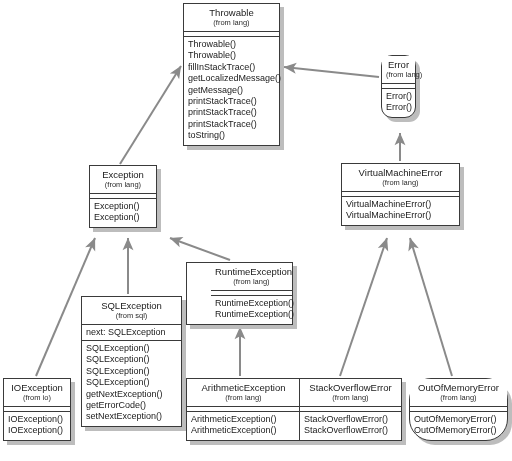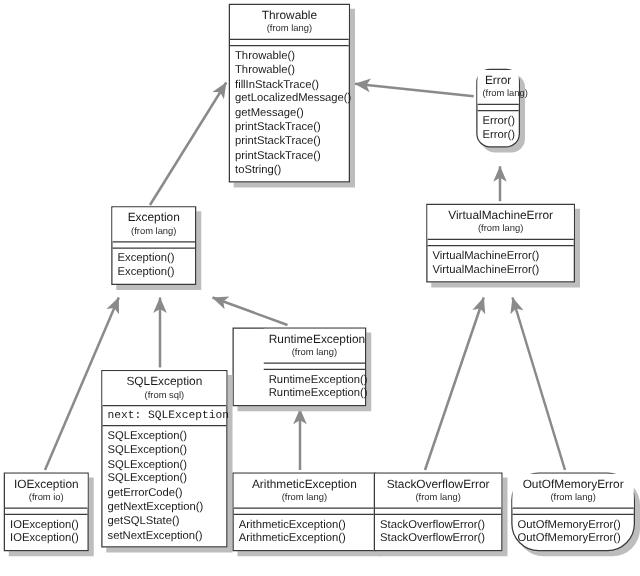--- a/index.html
+++ b/index.html
@@ -40,21 +40,20 @@
   }
   .uml .cpkg{
     font-size:7.5px;
     line-height:10px;
     color:#2b2b2b;
     white-space:nowrap;
   }
   .uml .attrs{
     border-bottom:1px solid #3a3a3a;
     padding:1px 4px 2px;
-    font-family:Liberation Mono, monospace;
   }
   .uml .attrs.empty{padding:0;height:4px;}
   .uml .ops{padding:2px 4px 3px;}
   .uml .row{
     font-size:9px;
     line-height:11.4px;
     color:#1a1a1a;
     white-space:nowrap;
   }
   .uml .attrs .row{font-size:9px;line-height:12px;}
@@ -177,23 +176,22 @@
       <div class="cpkg">(from sql)</div>
     </div>
     <div class="attrs">
       <div class="row">next: SQLException</div>
     </div>
     <div class="ops">
       <div class="row">SQLException()</div>
       <div class="row">SQLException()</div>
       <div class="row">SQLException()</div>
       <div class="row">SQLException()</div>
+      <div class="row">getNextException()</div>
       <div class="row">getErrorCode()</div>
-      <div class="row">getNextException()</div>
-      <div class="row">getSQLState()</div>
       <div class="row">setNextException()</div>
     </div>
   </div>
 
   <div class="uml" id="box-ioexception">
     <div class="hdr">
       <div class="cname">IOException</div>
       <div class="cpkg">(from io)</div>
     </div>
     <div class="attrs empty"></div>

